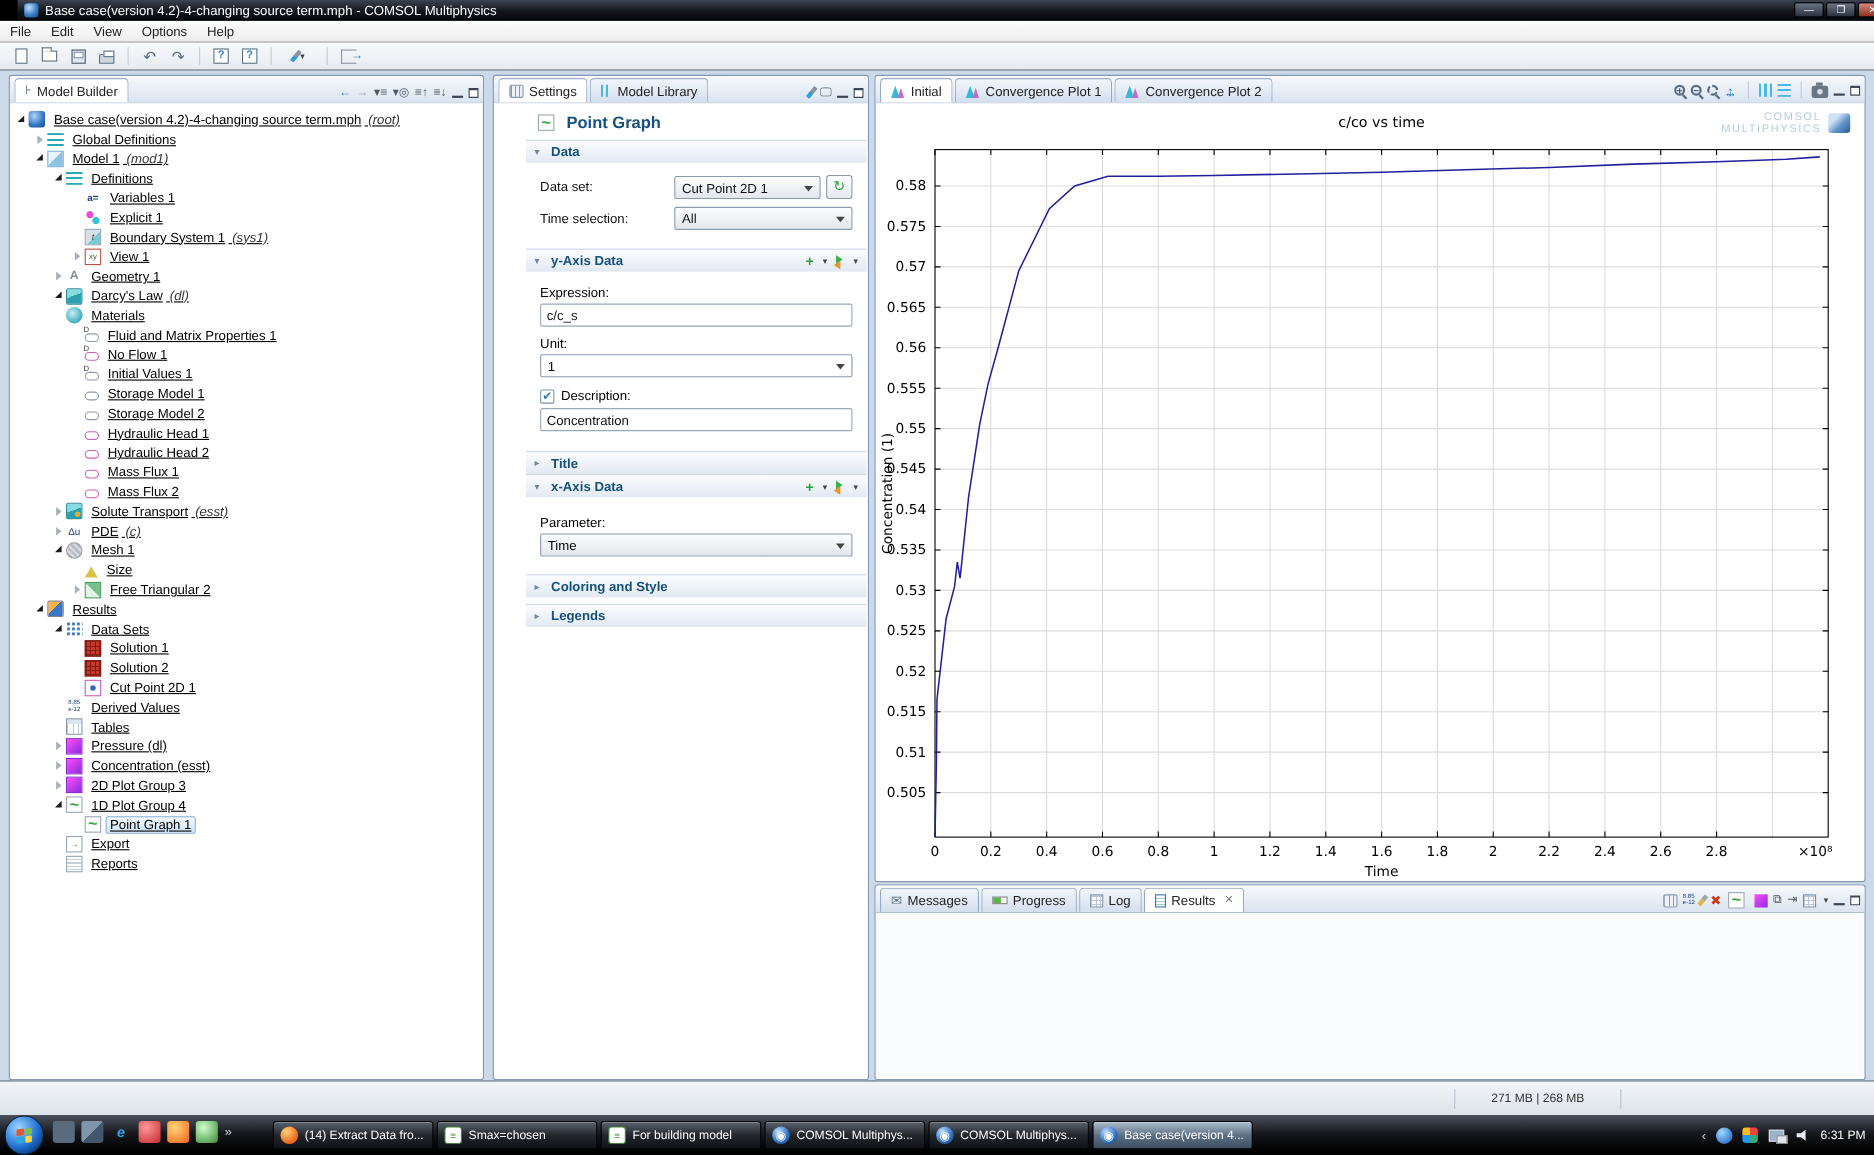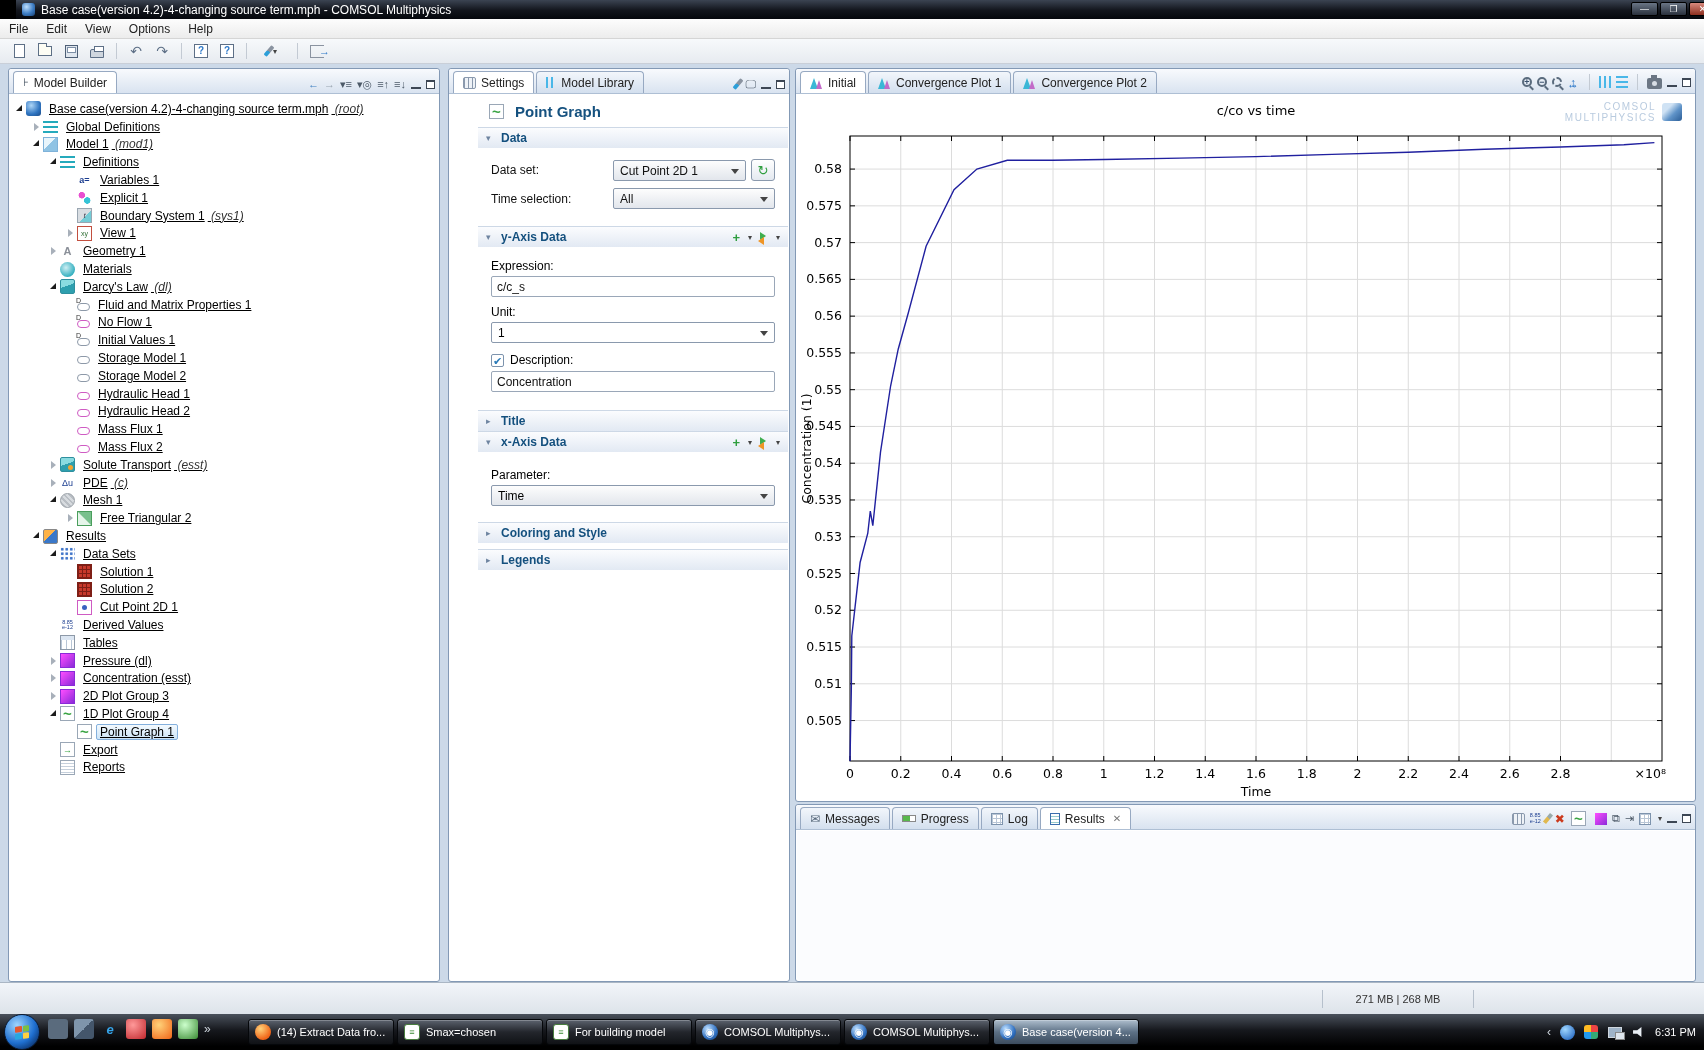--- a/index.html
+++ b/index.html
@@ -376,31 +376,31 @@
             <span class="lblbox"><span>View 1</span></span>
           </div>
           <div class="trow">
             <span class="ind" style="width: 34px;"></span>
             <span class="ar c"></span>
             <span class="ti i-geometry"></span>
             <span class="lblbox"><span>Geometry 1</span></span>
           </div>
           <div class="trow">
             <span class="ind" style="width: 34px;"></span>
-            <span class="ar "></span>
-            <span class="ti i-materials"></span>
-            <span class="lblbox"><span>Materials</span></span>
-          </div>
-          <div class="trow">
-            <span class="ind" style="width: 34px;"></span>
             <span class="ar e"></span>
             <span class="ti i-physics-darcy"></span>
             <span class="lblbox"><span>Darcy's Law</span><em class="sfx"> (dl)</em></span>
           </div>
           <div class="trow">
+            <span class="ind" style="width: 34px;"></span>
+            <span class="ar "></span>
+            <span class="ti i-materials"></span>
+            <span class="lblbox"><span>Materials</span></span>
+          </div>
+          <div class="trow">
             <span class="ind" style="width: 51px;"></span>
             <span class="ar "></span>
             <span class="ti i-dompill hasD"></span>
             <span class="lblbox"><span>Fluid and Matrix Properties 1</span></span>
           </div>
           <div class="trow">
             <span class="ind" style="width: 51px;"></span>
             <span class="ar "></span>
             <span class="ti i-boupill hasD"></span>
             <span class="lblbox"><span>No Flow 1</span></span>
@@ -457,20 +457,26 @@
             <span class="ind" style="width: 34px;"></span>
             <span class="ar c"></span>
             <span class="ti i-pde"></span>
             <span class="lblbox"><span>PDE</span><em class="sfx"> (c)</em></span>
           </div>
           <div class="trow">
             <span class="ind" style="width: 34px;"></span>
             <span class="ar e"></span>
             <span class="ti i-mesh"></span>
             <span class="lblbox"><span>Mesh 1</span></span>
+          </div>
+          <div class="trow">
+            <span class="ind" style="width: 51px;"></span>
+            <span class="ar "></span>
+            <span class="ti i-size"></span>
+            <span class="lblbox"><span>Size</span></span>
           </div>
           <div class="trow">
             <span class="ind" style="width: 51px;"></span>
             <span class="ar c"></span>
             <span class="ti i-free-triangular"></span>
             <span class="lblbox"><span>Free Triangular 2</span></span>
           </div>
           <div class="trow">
             <span class="ind" style="width: 17px;"></span>
             <span class="ar e"></span>

